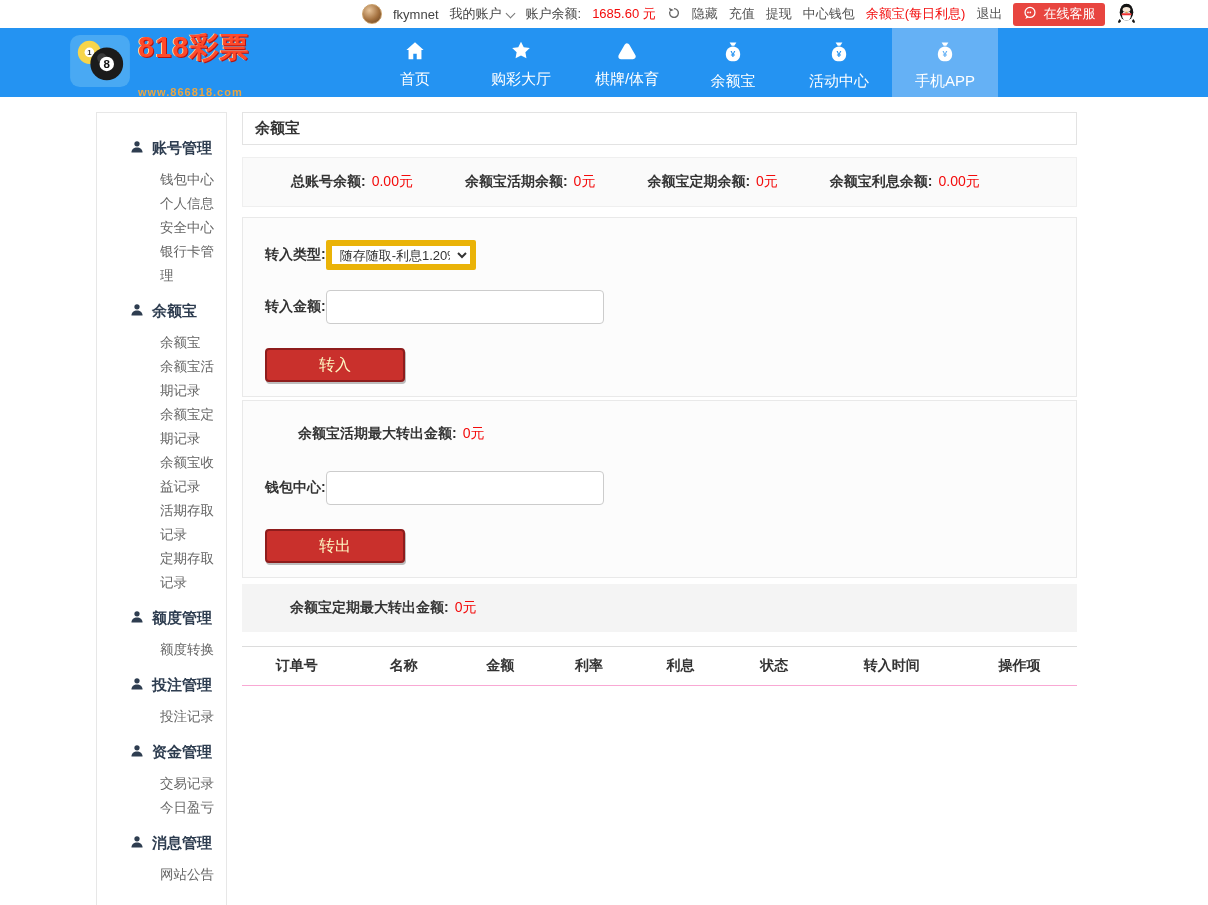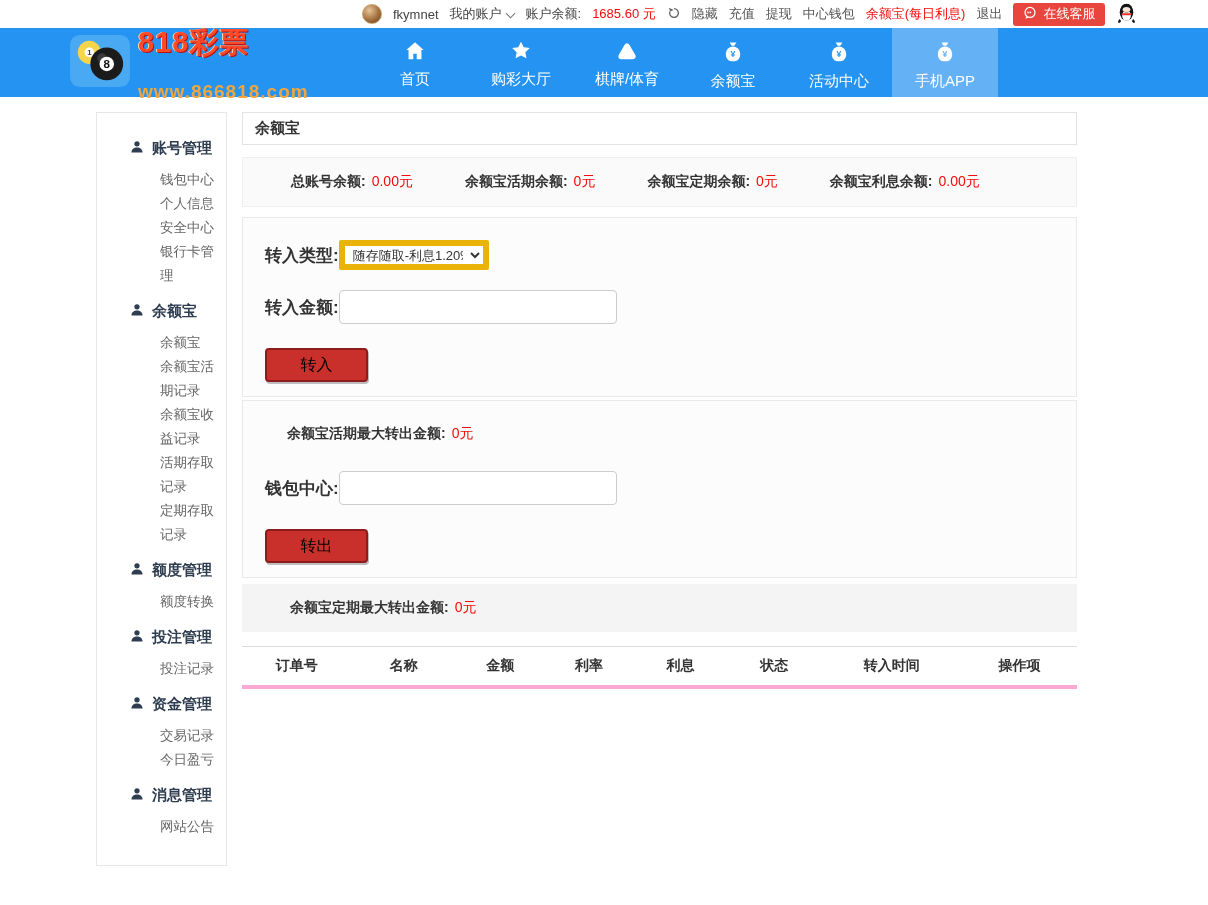--- a/index.html
+++ b/index.html
@@ -20,21 +20,21 @@
                  border-right: 1.5px solid #777; border-bottom: 1.5px solid #777; transform: rotate(45deg); }
   .cs-btn { background: #e8453f; color: #fff; border: none; border-radius: 3px;
             height: 23px; padding: 0 10px; font-size: 13px; display: flex; align-items: center; gap: 6px; cursor: pointer; }
   .icon-svg { display: inline-block; vertical-align: middle; }
 
   
   .nav { height: 69px; background: #2493f2; display: flex; padding-left: 70px; }
   .logo { display: flex; align-items: center; gap: 8px; width: 292px; cursor: pointer; }
   .logo-text .name { font-size: 29px; font-weight: bold; color: #ff4a2a;
                      text-shadow: 1px 1px 0 #b31515, -1px 0 0 #ffd9a0; letter-spacing: 1px; }
-  .logo-text .url  { font-size: 19px; font-weight: bold; color: #efa63e; margin-top: 18px; letter-spacing: 1px; }
+  .logo-text .url  { font-size: 11px; font-weight: bold; color: #efa63e; margin-top: 18px; letter-spacing: 1px; }
   .nav-items { display: flex; }
   .nav-item { width: 106px; height: 69px; display: flex; flex-direction: column; align-items: center;
               padding-top: 13px; gap: 6px; color: #fff; font-size: 15px; cursor: pointer; }
   .nav-item.active { background: #65b1f5; }
 
   
   .page { display: flex; margin-top: 15px; min-height: 640px; }
   .sidebar { margin-left: 96px; width: 131px; border: 1px solid #e7e7e7; background: #fff;
              padding: 12px 0 26px; align-self: flex-start; }
   .sb-title { display: flex; align-items: center; gap: 8px; padding-left: 33px;
@@ -45,37 +45,37 @@
   .title-box { border: 1px solid #e3e3e3; background: #fff; padding: 6px 12px;
                font-size: 15px; font-weight: bold; color: #333; margin-bottom: 12px; }
   .stats-box { background: #fafafa; border: 1px solid #efefef; padding: 15px 0 15px 48px;
                display: flex; gap: 52px; font-size: 14px; margin-bottom: 10px; text-align: right; }
   .stat { display: flex; gap: 6px; }
   .stat .lbl { color: #333; font-weight: 600; }
   .stat .val { color: #f30b0b; }
 
   .panel { border: 1px solid #e9e9e9; background: #fcfcfc; padding: 22px 0 14px 22px; margin-bottom: 3px; }
   .frow { display: flex; align-items: center; margin-bottom: 20px; }
-  .frow .flbl { font-size: 17px; font-weight: bold; color: #333; white-space: nowrap; }
+  .frow .flbl { font-size: 14px; font-weight: bold; color: #333; white-space: nowrap; }
   .fselect { width: 150px; height: 30px; font-size: 13px; color: #333; border: 6px solid #eab308;
              background: #fff; border-radius: 2px; padding: 0 4px; }
   .finput { width: 278px; height: 34px; border: 1px solid #ccc; border-radius: 4px; padding: 0 8px; font-size: 14px; }
-  .red-btn { width: 103px; height: 34px; background: #c9302c; color: #000000; font-size: 16px;
+  .red-btn { width: 140px; height: 34px; background: #c9302c; color: #fef9c3; font-size: 16px;
              border: 2px solid #8e1c1c; border-radius: 4px; cursor: pointer; margin-top: 4px;
              box-shadow: 1px 2px 0 rgba(0,0,0,0.25); }
-  .max-row { display: flex; gap: 6px; font-size: 14px; margin: 2px 0 28px 22px; }
+  .max-row { display: flex; gap: 6px; font-size: 14px; margin: 2px 0 28px 33px; }
   .max-row .lbl { color: #333; font-weight: 600; }
   .max-row .val { color: #f30b0b; }
 
   .graybar { background: #f4f4f4; padding: 15px 0 15px 48px; display: flex; gap: 6px;
              font-size: 14px; margin: 6px 0 14px; }
   .graybar .lbl { color: #333; font-weight: 600; }
   .graybar .val { color: #f30b0b; }
 
-  .table-head { display: flex; border-top: 1px solid #dcdcdc; border-bottom: 4px solid #f9a8d4;
+  .table-head { display: flex; border-top: 1px solid #dcdcdc; border-bottom: 1px solid #f9a8d4;
                 padding: 10px 0; margin-top: 4px; font-size: 14px; font-weight: bold; color: #333; }
   .th { text-align: center; }
   .th.c0{flex:1.05}.th.c1{flex:1}.th.c2{flex:.85}.th.c3{flex:.85}.th.c4{flex:.9}
   .th.c5{flex:.9}.th.c6{flex:1.35}.th.c7{flex:1.1}
 </style>
 </head>
 <body>
 
 <div class="topbar">
   <span class="avatar"></span>
@@ -204,20 +204,21 @@
 
     <div class="sb-title">
       <span><svg width="14" height="14" viewBox="0 0 24 24">
             <circle cx="12" cy="6.5" r="4.5" fill="#2e3d50"></circle>
             <path d="M2.5 21.5c0-5.3 4.3-8.5 9.5-8.5s9.5 3.2 9.5 8.5z" fill="#2e3d50"></path>
           </svg></span>
       <span>余额宝</span>
     </div>
     <div class="sb-item">余额宝</div>
     <div class="sb-item">余额宝活期记录</div>
+    <div class="sb-item">余额宝定期记录</div>
     <div class="sb-item">余额宝收益记录</div>
     <div class="sb-item">活期存取记录</div>
     <div class="sb-item">定期存取记录</div>
 
     <div class="sb-title">
       <span><svg width="14" height="14" viewBox="0 0 24 24">
             <circle cx="12" cy="6.5" r="4.5" fill="#2e3d50"></circle>
             <path d="M2.5 21.5c0-5.3 4.3-8.5 9.5-8.5s9.5 3.2 9.5 8.5z" fill="#2e3d50"></path>
           </svg></span>
       <span>额度管理</span>

